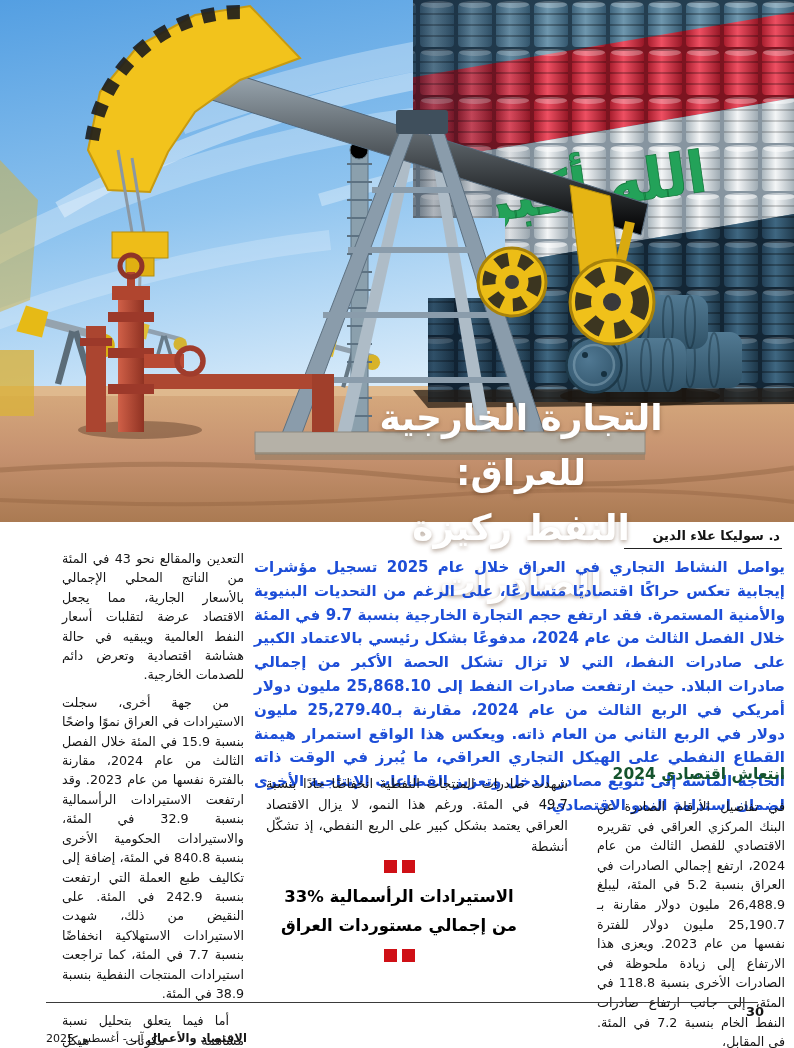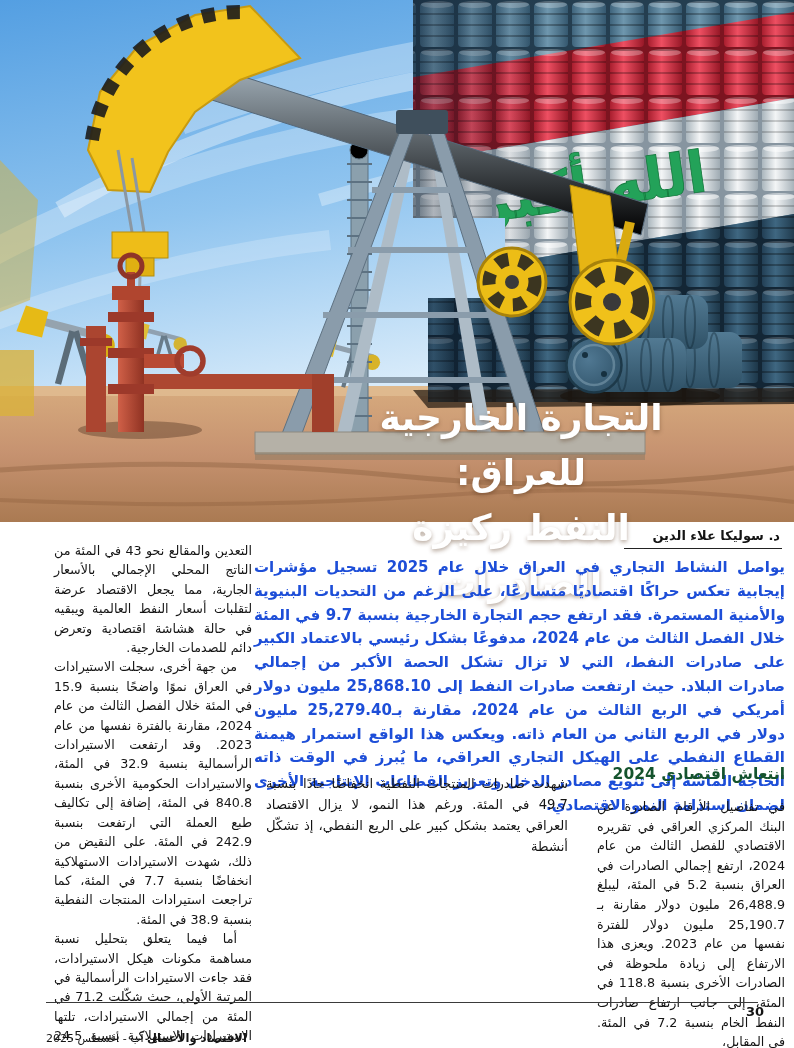--- a/index.html
+++ b/index.html
@@ -15,21 +15,21 @@
   .intro{position:absolute;top:556px;right:9px;width:531px;font-size:15px;font-weight:bold;
          line-height:23.8px;text-align:justify;color:#1d4ed8;}
   .section-heading{position:absolute;top:765px;right:9px;width:188px;
                    font-size:15.5px;font-weight:bold;color:#14532d;}
   .col-right{position:absolute;top:797px;right:9px;width:188px;
              font-size:12.7px;line-height:19.6px;text-align:justify;}
   .col-mid{position:absolute;top:773px;right:226px;width:302px;
            font-size:13.2px;line-height:21px;text-align:justify;}
   .col-left{position:absolute;top:541px;left:54px;width:198px;
             font-size:12.7px;line-height:19.4px;text-align:justify;}
-  .col-left p{margin:0;}
+  .col-left p{margin:8px;}
   .col-left p + p{text-indent:15px;}
   .pullquote{position:absolute;top:860px;right:276px;width:238px;text-align:center;}
   .pq-squares{display:flex;justify-content:center;gap:5px;}
   .pq-squares i{width:13px;height:13px;background:#cf1016;display:block;}
   .pq-text{font-weight:bold;font-size:16.5px;line-height:29px;margin:9px 0;color:#000;}
   .footer-rule{position:absolute;top:1002px;left:46px;width:712px;border-top:1.5px solid #3a3a3a;}
   .footer-text{position:absolute;top:1009px;left:46px;font-size:11px;white-space:nowrap;direction:rtl;margin-top:22px;}
   .footer-text b{font-size:11.5px;}
   .page-num{position:absolute;top:1004px;left:746px;font-weight:bold;font-size:13px;}
 </style>
@@ -270,20 +270,34 @@
   </div>
 
   <div class="intro">يواصل النشاط التجاري في العراق خلال عام 2025 تسجيل مؤشرات إيجابية تعكس حراكًا اقتصاديًا متسارعًا، على الرغم من التحديات البنيوية والأمنية المستمرة. فقد ارتفع حجم التجارة الخارجية بنسبة 9.7 في المئة خلال الفصل الثالث من عام 2024، مدفوعًا بشكل رئيسي بالاعتماد الكبير على صادرات النفط، التي لا تزال تشكل الحصة الأكبر من إجمالي صادرات البلاد. حيث ارتفعت صادرات النفط إلى 25,868.10 مليون دولار أمريكي في الربع الثالث من عام 2024، مقارنة بـ25,279.40 مليون دولار في الربع الثاني من العام ذاته. ويعكس هذا الواقع استمرار هيمنة القطاع النفطي على الهيكل التجاري العراقي، ما يُبرز في الوقت ذاته الحاجة الماسّة إلى تنويع مصادر الدخل وتعزيز القطاعات الإنتاجية الأخرى لضمان استدامة النمو الاقتصادي.</div>
 
   <div class="section-heading">انتعاش اقتصادي 2024</div>
 
   <div class="col-right">في تفاصيل الأرقام الصادرة عن البنك المركزي العراقي في تقريره الاقتصادي للفصل الثالث من عام 2024، ارتفع إجمالي الصادرات في العراق بنسبة 5.2 في المئة، ليبلغ 26,488.9 مليون دولار مقارنة بـ 25,190.7 مليون دولار للفترة نفسها من عام 2023. ويعزى هذا الارتفاع إلى زيادة ملحوظة في الصادرات الأخرى بنسبة 118.8 في المئة، إلى جانب ارتفاع صادرات النفط الخام بنسبة 7.2 في المئة. في المقابل،</div>
 
   <div class="col-mid">شهدت صادرات المنتجات النفطية انخفاضًا حادًا بنسبة 49.7 في المئة. ورغم هذا النمو، لا يزال الاقتصاد العراقي يعتمد بشكل كبير على الريع النفطي، إذ تشكّل أنشطة</div>
 
+  <div class="pullquote">
+    <div class="pq-squares">
+      <i></i>
+        <i></i>
+    </div>
+    <div class="pq-text">
+      <div>الاستيرادات الرأسمالية %33</div>
+      <div>من إجمالي مستوردات العراق</div>
+    </div>
+    <div class="pq-squares">
+      <i></i>
+        <i></i>
+    </div>
+  </div>
 
   <div class="col-left">
     <p>التعدين والمقالع نحو 43 في المئة من الناتج المحلي الإجمالي بالأسعار الجارية، مما يجعل الاقتصاد عرضة لتقلبات أسعار النفط العالمية ويبقيه في حالة هشاشة اقتصادية وتعرض دائم للصدمات الخارجية.</p>
     <p>من جهة أخرى، سجلت الاستيرادات في العراق نموًا واضحًا بنسبة 15.9 في المئة خلال الفصل الثالث من عام 2024، مقارنة بالفترة نفسها من عام 2023. وقد ارتفعت الاستيرادات الرأسمالية بنسبة 32.9 في المئة، والاستيرادات الحكومية الأخرى بنسبة 840.8 في المئة، إضافة إلى تكاليف طبع العملة التي ارتفعت بنسبة 242.9 في المئة. على النقيض من ذلك، شهدت الاستيرادات الاستهلاكية انخفاضًا بنسبة 7.7 في المئة، كما تراجعت استيرادات المنتجات النفطية بنسبة 38.9 في المئة.</p>
     <p>أما فيما يتعلق بتحليل نسبة مساهمة مكونات هيكل الاستيرادات، فقد جاءت الاستيرادات الرأسمالية في المرتبة الأولى، حيث شكّلت 71.2 في المئة من إجمالي الاستيرادات، تلتها الاستيرادات الاستهلاكية بنسبة 24.5 في المئة، بينما احتلت استيرادات المنتجات النفطية المرتبة</p>
   </div>
 
   <div class="footer-rule"></div>
   <div class="footer-text">
     <b>الاقتصاد والأعمال</b>

